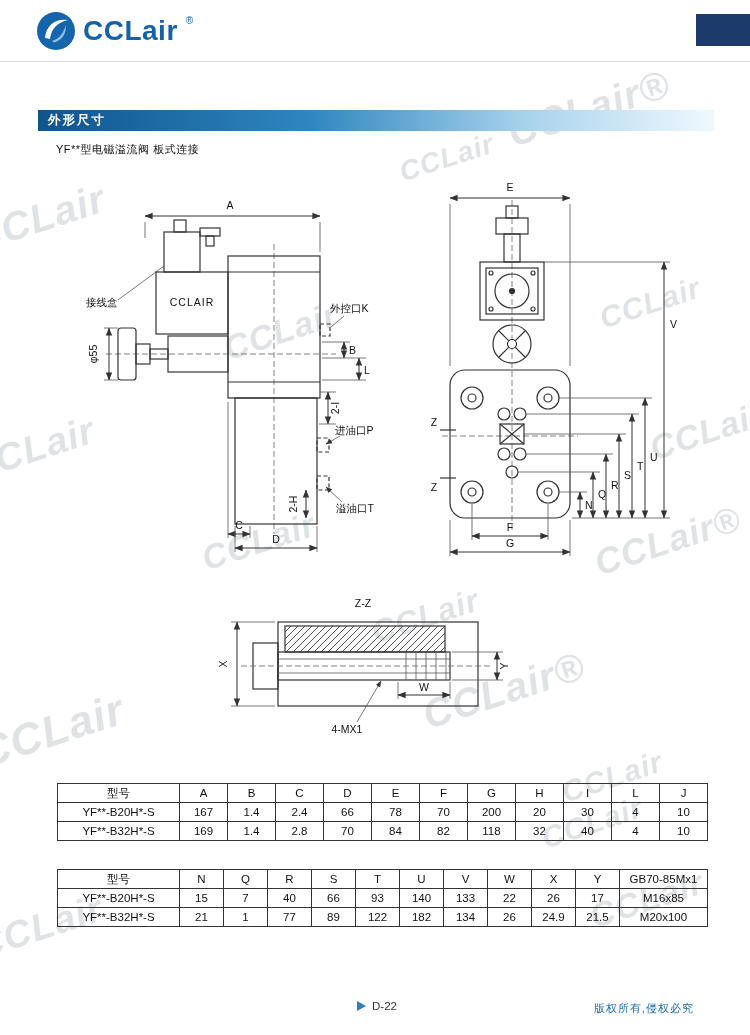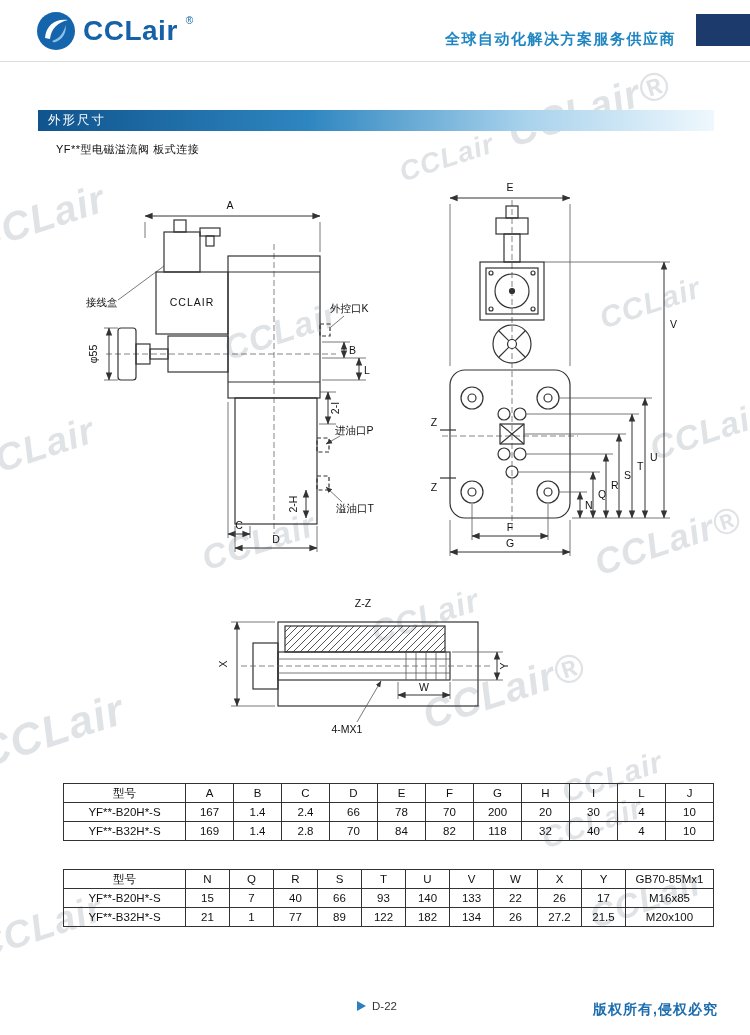--- a/index.html
+++ b/index.html
@@ -14,41 +14,41 @@
   .header{position:absolute;left:0;top:0;width:100%;height:62px;border-bottom:1px solid #dcdcdc}
   .logo{position:absolute;left:36px;top:11px;display:flex;align-items:center;gap:7px}
   .logo-text{font-size:28px;font-weight:bold;color:#1562a8;letter-spacing:.5px}
   .logo-reg{font-size:10px;color:#1562a8;position:relative;top:-11px;margin-left:1px}
   .tagline{position:absolute;right:74px;top:30px;font-size:15px;font-weight:bold;color:#1f86c2;letter-spacing:1.5px}
   .corner-block{position:absolute;right:0;top:14px;width:54px;height:32px;background:#1c3a6c}
   
   .section-bar{position:absolute;left:38px;top:110px;width:676px;height:21px;padding-left:10px;
       background:linear-gradient(90deg,#10548e 0%,#2e86c0 40%,#a8d2ec 72%,#eff8fd 100%);
       display:flex;align-items:center}
-  .section-bar span{color:#fff;font-size:12.5px;font-weight:normal;letter-spacing:2px}
+  .section-bar span{color:#fff;font-size:12.5px;font-weight:bold;letter-spacing:2px}
   .subtitle{position:absolute;left:56px;top:142px;font-size:11px;letter-spacing:.5px}
   
   .dwg{position:absolute;overflow:visible}
   .dwg line,.dwg rect,.dwg circle,.dwg path{stroke:#333;stroke-width:1.2;fill:none}
   .dwg .thin{stroke:#555;stroke-width:.8}
   .dwg .dim{stroke:#333;stroke-width:1}
   .dwg .dash{stroke-dasharray:6 3;stroke-width:.8;stroke:#666}
   .dwg .dport{stroke-dasharray:4 2.5}
   .dwg text{fill:#111;stroke:none;font-size:10.5px;font-family:"Liberation Sans","DejaVu Sans",sans-serif}
   
-  .dim-table{position:absolute;left:63px;border-collapse:collapse;table-layout:fixed;background:transparent}
+  .dim-table{position:absolute;left:57px;border-collapse:collapse;table-layout:fixed;background:transparent}
   .dim-table th,.dim-table td{border:1px solid #333;font-size:11.5px;font-weight:400;text-align:center;
       height:19px;padding:0 2px;color:#111;background:transparent}
   #table1{top:783px}
   #table2{top:869px}
   
   .page-num{position:absolute;left:357px;top:1000px;display:flex;align-items:center;gap:6px;
       font-size:11.5px;color:#333}
   .tri{width:0;height:0;border-left:9px solid #2e7fc0;border-top:5px solid transparent;border-bottom:5px solid transparent}
-  .copyright{position:absolute;right:32px;top:1001px;font-size:14px;font-weight:bold;color:#1b6cae;letter-spacing:1px}
+  .copyright{position:absolute;right:56px;top:1001px;font-size:11px;font-weight:normal;color:#1b6cae;letter-spacing:1px}
 </style>
 </head>
 <body>
 
 <svg width="0" height="0" style="position:absolute" aria-hidden="true">
   <defs>
     <marker id="ah" viewBox="0 0 10 10" refX="9.5" refY="5" markerWidth="8" markerHeight="8" orient="auto-start-reverse">
       <path d="M0,1 L10,5 L0,9 z" fill="#333" stroke="none"></path>
     </marker>
     <pattern id="hatch" patternUnits="userSpaceOnUse" width="7" height="7">
@@ -81,21 +81,20 @@
     <div class="header">
       <div class="logo">
         <svg width="40" height="40" viewBox="0 0 40 40">
           <circle cx="20" cy="20" r="19" fill="#1565ad" stroke="none"></circle>
           <path d="M9 27 C10 14 20 7 32 9 C22 11 15 18 14 28 Z" fill="#ffffff" stroke="none"></path>
           <path d="M16 30 C23 28 28 22 29.5 14 C31 22 26 29.5 18 31.5 Z" fill="#8ec1e6" stroke="none"></path>
         </svg>
         <span class="logo-text">CCLair</span>
         <span class="logo-reg">®</span>
       </div>
-      <div class="tagline">全球自动化解决方案服务供应商</div>
       <div class="corner-block"></div>
     </div>
 
     <div class="section-bar">
       <span>外形尺寸</span>
     </div>
     <div class="subtitle">YF**型电磁溢流阀 板式连接</div>
 
     <svg class="dwg" style="left:78px;top:178px" width="320" height="400" viewBox="0 0 320 400">
       <g>
@@ -451,21 +450,21 @@
           <tr>
             <td>YF**-B32H*-S</td>
             <td>21</td>
             <td>1</td>
             <td>77</td>
             <td>89</td>
             <td>122</td>
             <td>182</td>
             <td>134</td>
             <td>26</td>
-            <td>27.2</td>
+            <td>24.9</td>
             <td>21.5</td>
             <td>M20x100</td>
           </tr>
         </tbody>
     </table>
 
     <div class="page-num">
       <span class="tri"></span>
       <span>D-22</span>
     </div>

